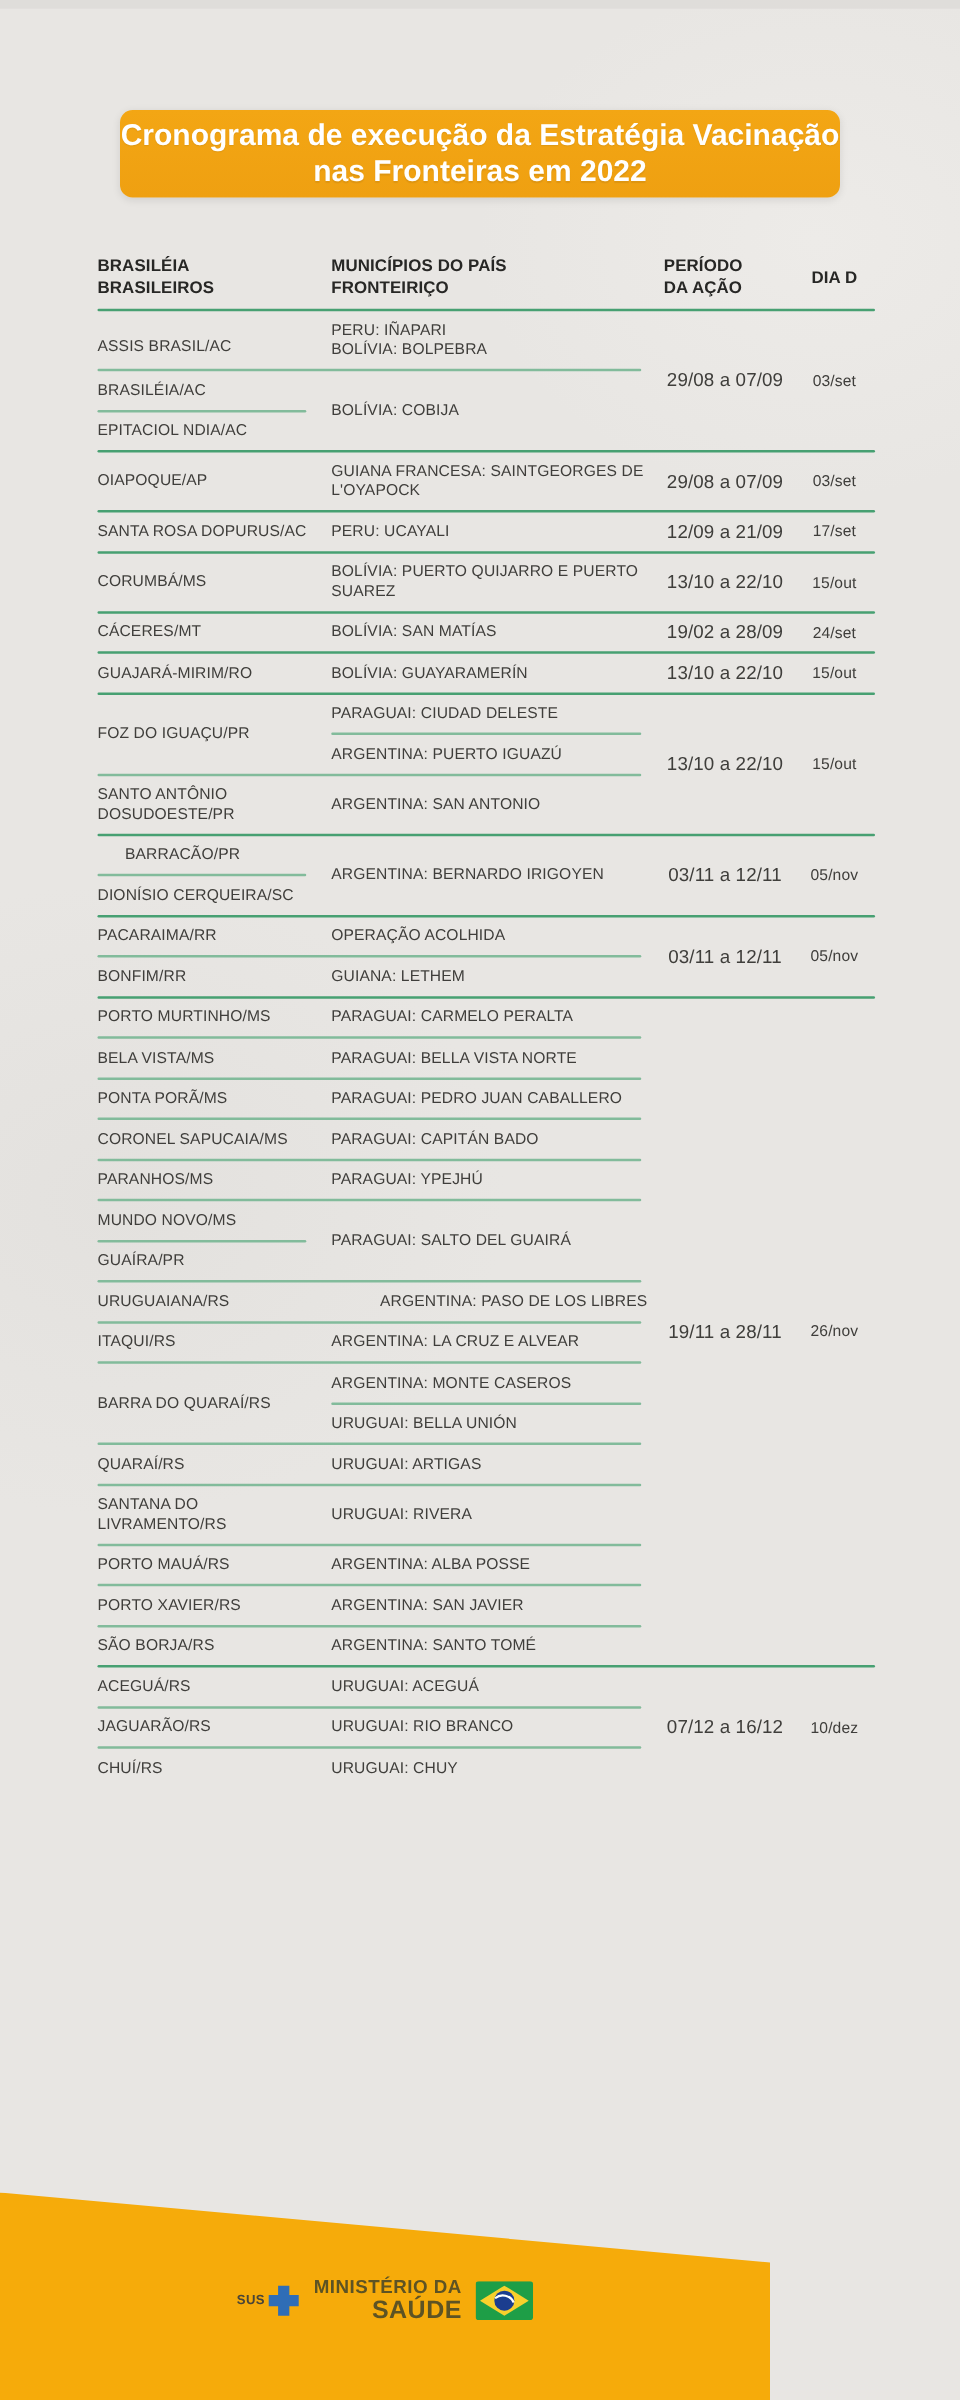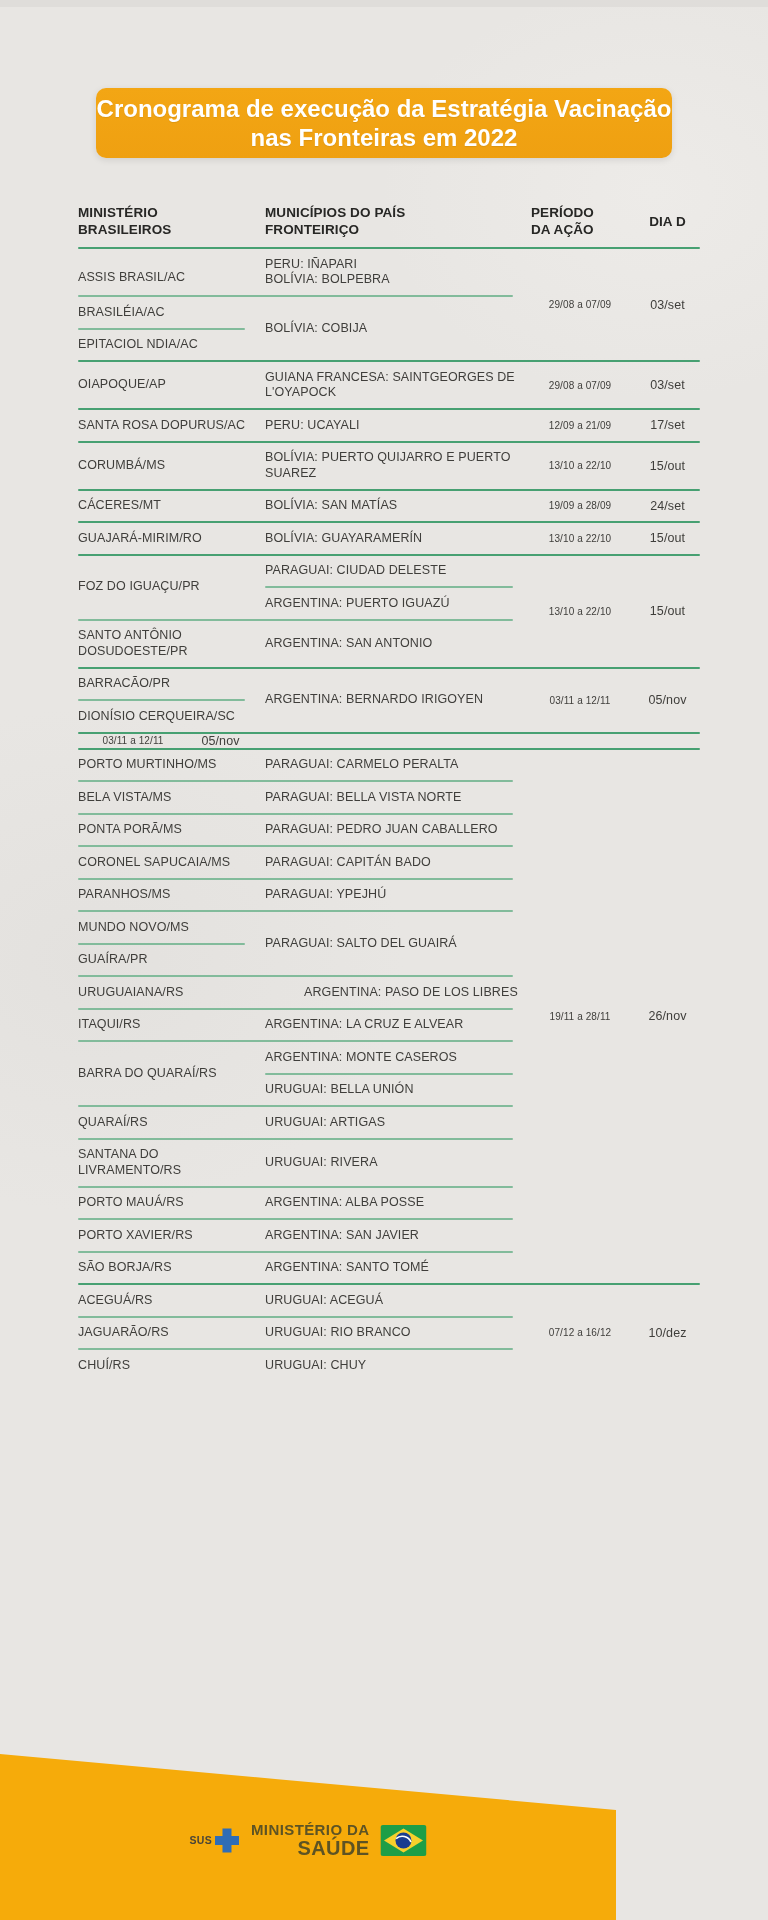--- a/index.html
+++ b/index.html
@@ -63,21 +63,21 @@
     font-size:12.5px;line-height:15.5px;letter-spacing:.1px;
   }
   .ln{display:block;}
   .sep{height:2px;align-self:center;width:100%;box-sizing:border-box;border-radius:1px;}
   .sep-both{grid-column:1 / 3;background:var(--inner-separator-green,#82bb9b);margin-right:12px;width:calc(100% - 12px);}
   .sep-col1{grid-column:1 / 2;background:var(--inner-separator-green,#82bb9b);width:calc(100% - 20px);}
   .sep-col2{grid-column:2 / 3;background:var(--inner-separator-green,#82bb9b);margin-right:12px;width:calc(100% - 12px);}
   .pcell{
     width:110px;flex:0 0 110px;
     display:flex;align-items:center;justify-content:center;
-    color:var(--body-text,#3f3e3b);font-size:10px;letter-spacing:.1px;
+    color:var(--body-text,#3f3e3b);font-size:15px;letter-spacing:.1px;
   }
   .dcell{
     width:65px;flex:0 0 65px;
     display:flex;align-items:center;justify-content:center;text-align:center;
     color:var(--body-text,#3f3e3b);font-size:12.5px;letter-spacing:.1px;
   }
 
   
   .footer{
     position:absolute;left:0;top:1750px;width:616px;height:170px;
@@ -105,21 +105,21 @@
 <div class="page">
 
   <div class="title-box">
     <span class="title-line">Cronograma de execução da Estratégia Vacinação</span>
     <span class="title-line">nas Fronteiras em 2022</span>
   </div>
 
   <div class="content">
     <div class="thead">
       <div class="th th1">
-        <span class="thl">MINISTÉRIO</span>
+        <span class="thl">BRASILÉIA</span>
         <span class="thl">BRASILEIROS</span>
       </div>
       <div class="th th2">
         <span class="thl">MUNICÍPIOS DO PAÍS</span>
         <span class="thl">FRONTEIRIÇO</span>
       </div>
       <div class="th th3">
         <span class="thl">PERÍODO</span>
         <span class="thl">DA AÇÃO</span>
       </div>
@@ -197,21 +197,21 @@
         <div class="block-sep"></div>
         <div class="block">
           <div class="lgrid">
             <div class="cell col1" style="grid-area: 1 / 1;">
               <div class="ln">CÁCERES/MT</div>
             </div>
             <div class="cell col2" style="grid-area: 1 / 2;">
               <div class="ln">BOLÍVIA: SAN MATÍAS</div>
             </div>
           </div>
-          <div class="pcell">19/09 a 28/09</div>
+          <div class="pcell">19/02 a 28/09</div>
           <div class="dcell">24/set</div>
         </div>
         <div class="block-sep"></div>
         <div class="block">
           <div class="lgrid">
             <div class="cell col1" style="grid-area: 1 / 1;">
               <div class="ln">GUAJARÁ-MIRIM/RO</div>
             </div>
             <div class="cell col2" style="grid-area: 1 / 2;">
               <div class="ln">BOLÍVIA: GUAYARAMERÍN</div>
@@ -241,36 +241,51 @@
             <div class="cell col2" style="grid-area: 5 / 2;">
               <div class="ln">ARGENTINA: SAN ANTONIO</div>
             </div>
           </div>
           <div class="pcell">13/10 a 22/10</div>
           <div class="dcell">15/out</div>
         </div>
         <div class="block-sep"></div>
         <div class="block">
           <div class="lgrid">
-            <div class="cell col1" style="grid-area: 1 / 1;">
+            <div class="cell col1" style="grid-area: 1 / 1; margin-left: 22px;">
               <div class="ln">BARRACÃO/PR</div>
             </div>
             <div class="cell col2" style="grid-area: 1 / 2 / span 3;">
               <div class="ln">ARGENTINA: BERNARDO IRIGOYEN</div>
             </div>
             <div class="sep sep-col1" style="grid-row: 2;"></div>
             <div class="cell col1" style="grid-area: 3 / 1;">
               <div class="ln">DIONÍSIO CERQUEIRA/SC</div>
             </div>
           </div>
           <div class="pcell">03/11 a 12/11</div>
           <div class="dcell">05/nov</div>
         </div>
         <div class="block-sep"></div>
         <div class="block">
+          <div class="lgrid">
+            <div class="cell col1" style="grid-area: 1 / 1;">
+              <div class="ln">PACARAIMA/RR</div>
+            </div>
+            <div class="cell col2" style="grid-area: 1 / 2;">
+              <div class="ln">OPERAÇÃO ACOLHIDA</div>
+            </div>
+            <div class="sep sep-both" style="grid-row: 2;"></div>
+            <div class="cell col1" style="grid-area: 3 / 1;">
+              <div class="ln">BONFIM/RR</div>
+            </div>
+            <div class="cell col2" style="grid-area: 3 / 2;">
+              <div class="ln">GUIANA: LETHEM</div>
+            </div>
+          </div>
           <div class="pcell">03/11 a 12/11</div>
           <div class="dcell">05/nov</div>
         </div>
         <div class="block-sep"></div>
         <div class="block">
           <div class="lgrid">
             <div class="cell col1" style="grid-area: 1 / 1;">
               <div class="ln">PORTO MURTINHO/MS</div>
             </div>
             <div class="cell col2" style="grid-area: 1 / 2;">

